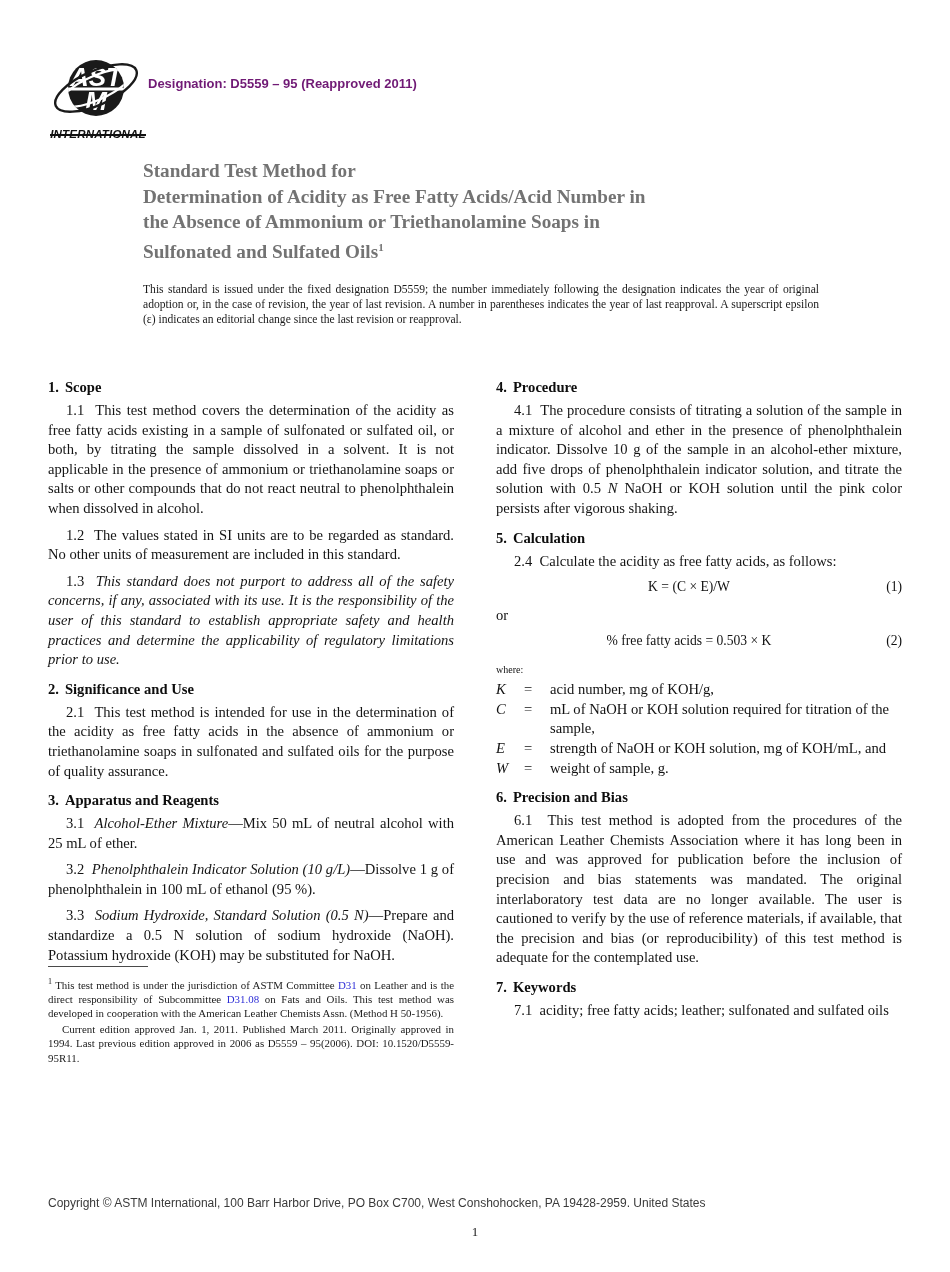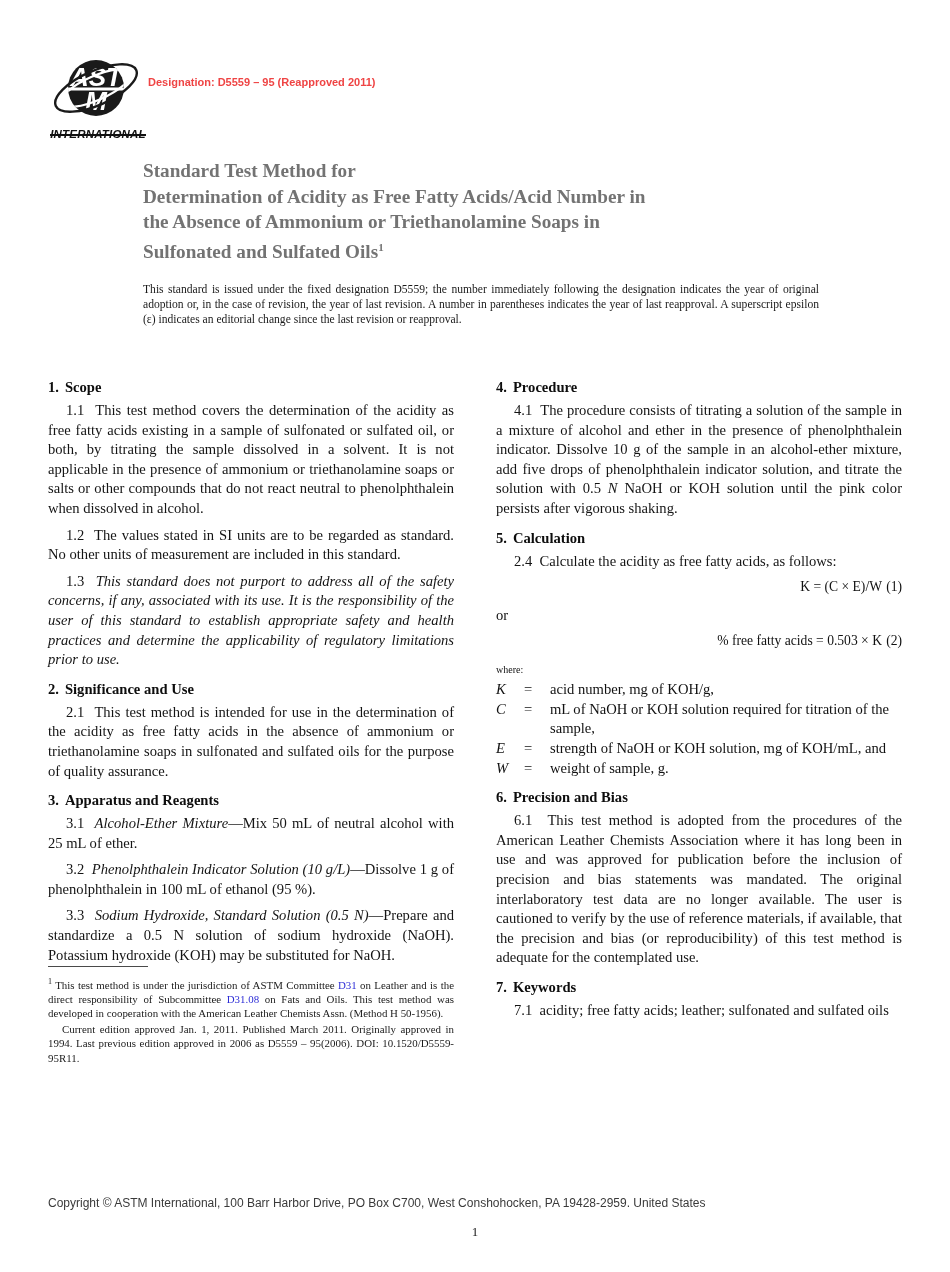--- a/index.html
+++ b/index.html
@@ -58,22 +58,22 @@
     width: 96px;
     height: 2px;
     background: #111111;
   }
   .designation {
     position: absolute;
     left: 100px;
     top: 20px;
     font-family: "Liberation Sans", sans-serif;
     font-weight: bold;
-    font-size: 11px;
-    color: #ef4444;
+    font-size: 13px;
+    color: #701a75;
     white-space: nowrap;
   }
 
   
   .title-block {
     position: absolute;
     left: 143px;
     top: 158px;
     width: 700px;
   }
@@ -141,21 +141,21 @@
   .lead { font-style: italic; }
 
   
   .eq-row {
     position: relative;
     margin-top: 6px;
     margin-bottom: 2px;
     height: 22px;
   }
   .eq-body {
-    text-align: right;
+    text-align: center;
     font-size: 13.6px;
     line-height: 20px;
     padding-right: 20px;
   }
   .eq-num {
     position: absolute;
     right: 0;
     top: 0;
     font-size: 13.6px;
     line-height: 20px;

